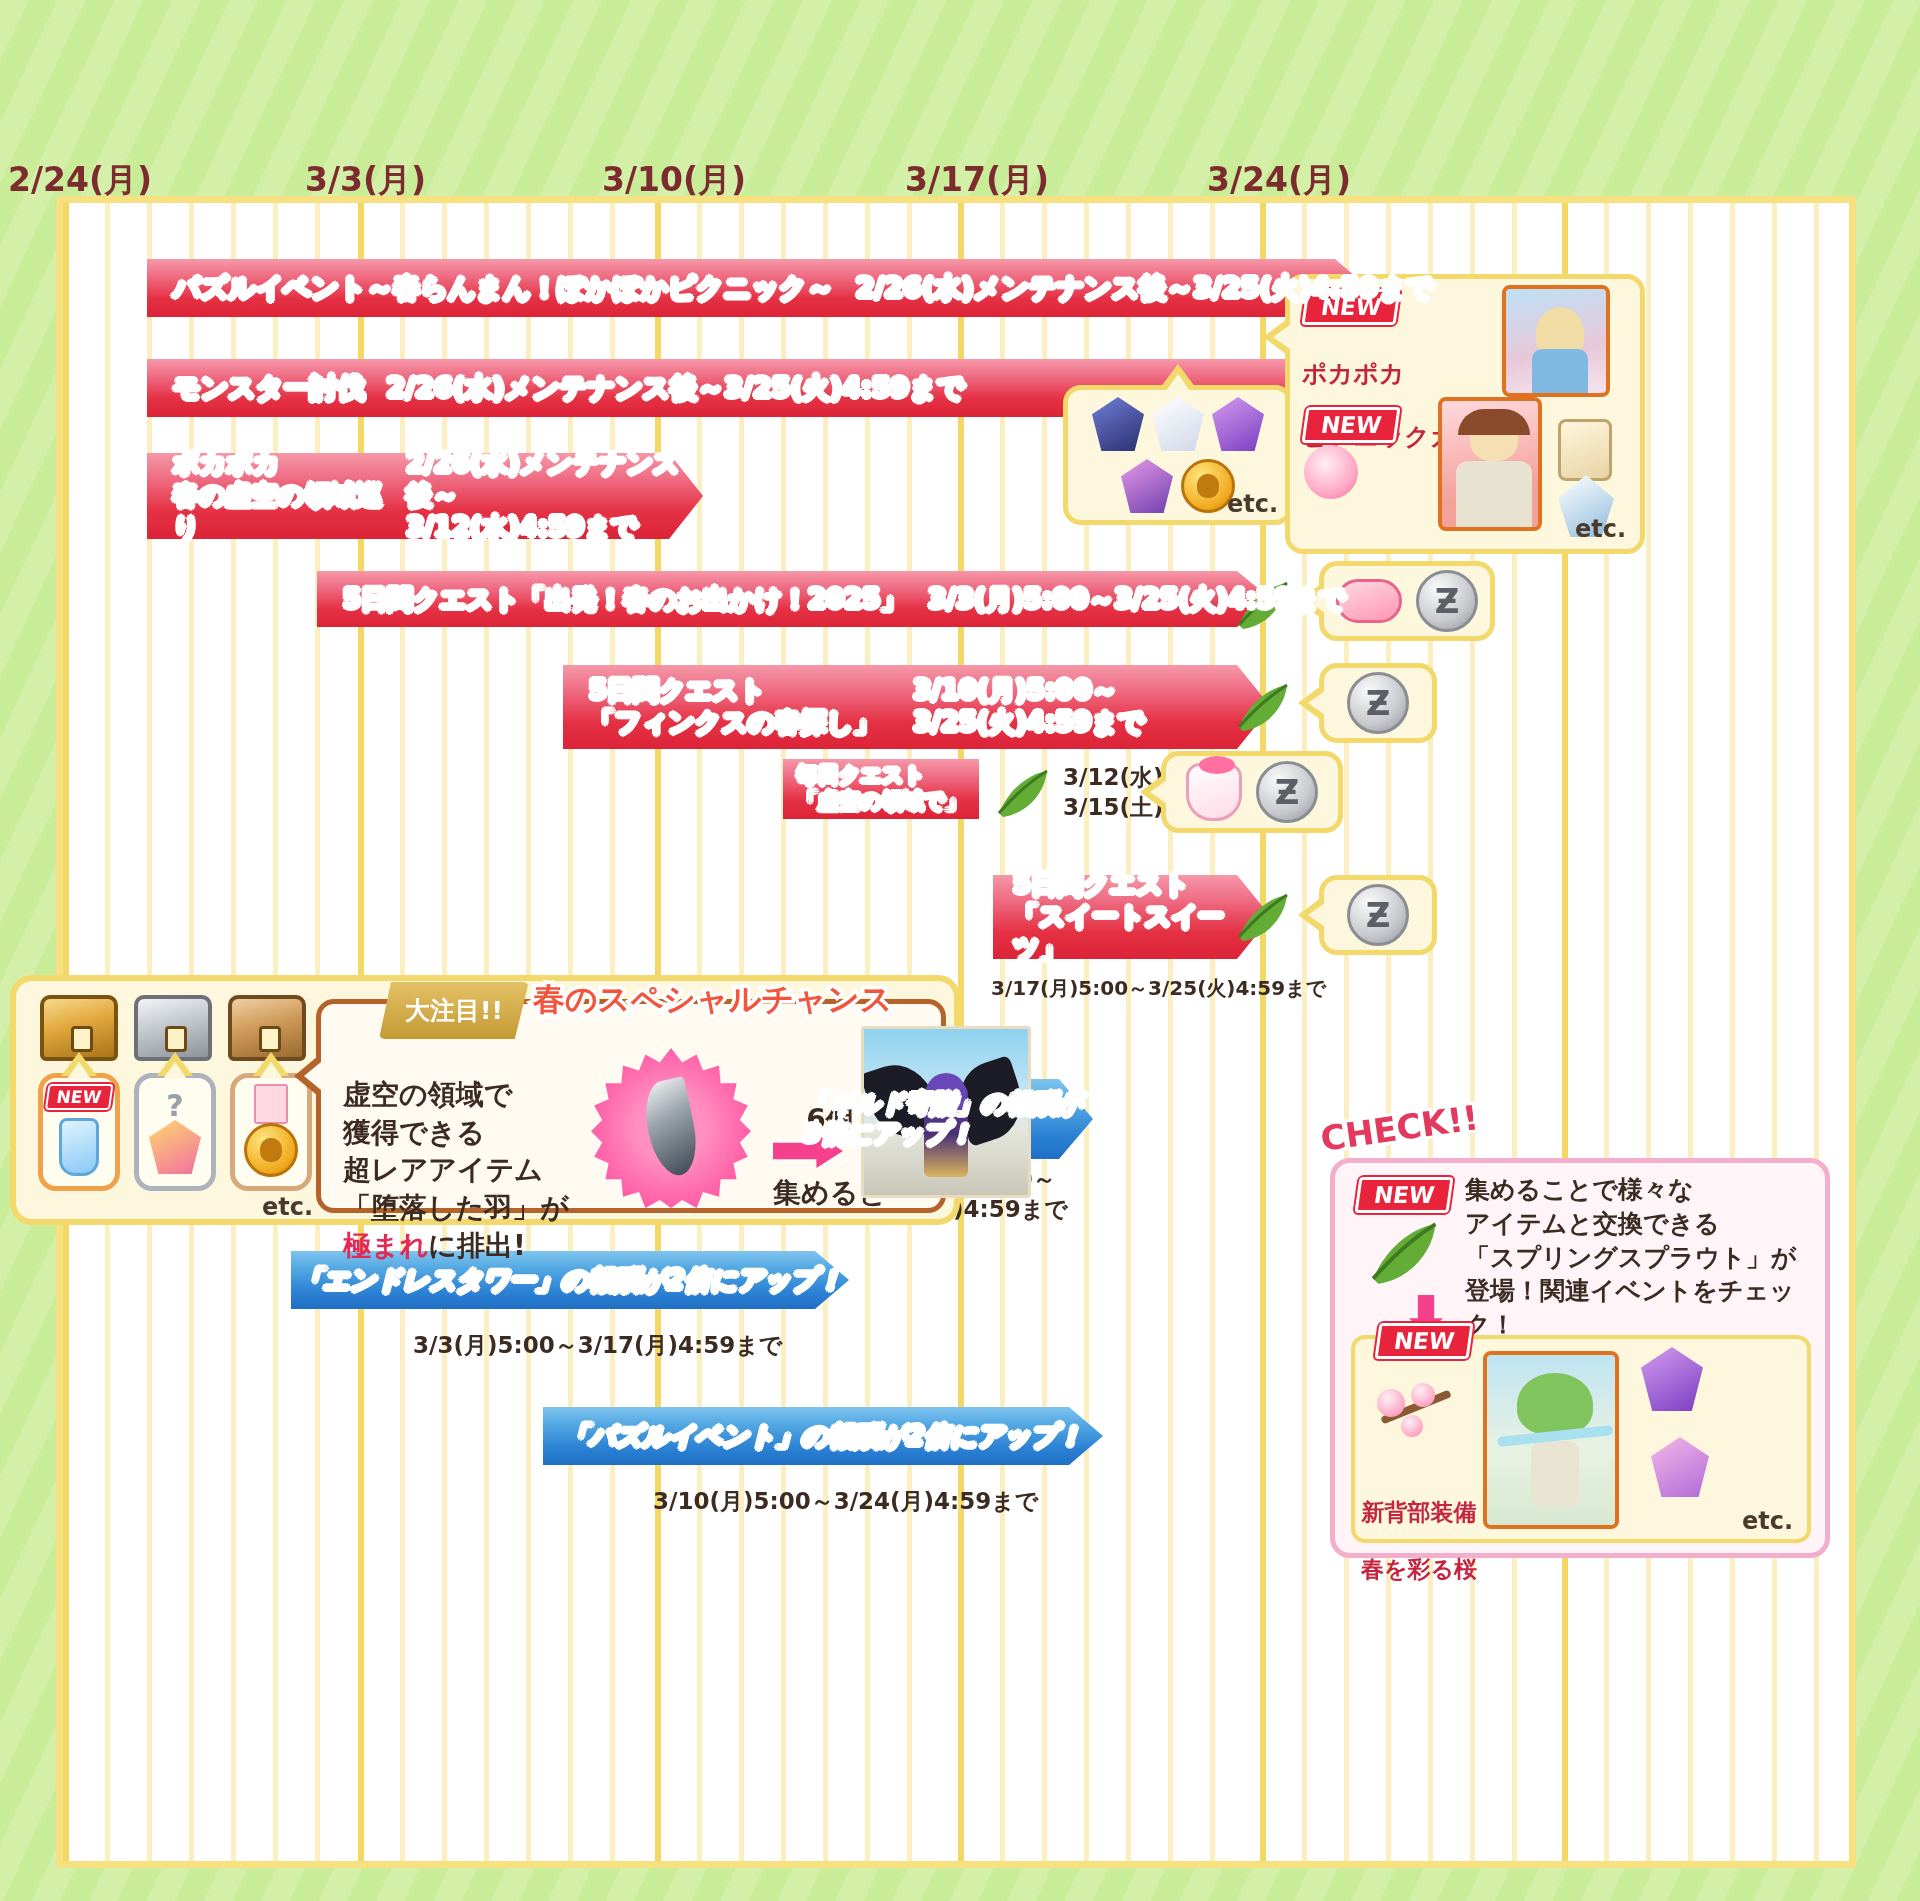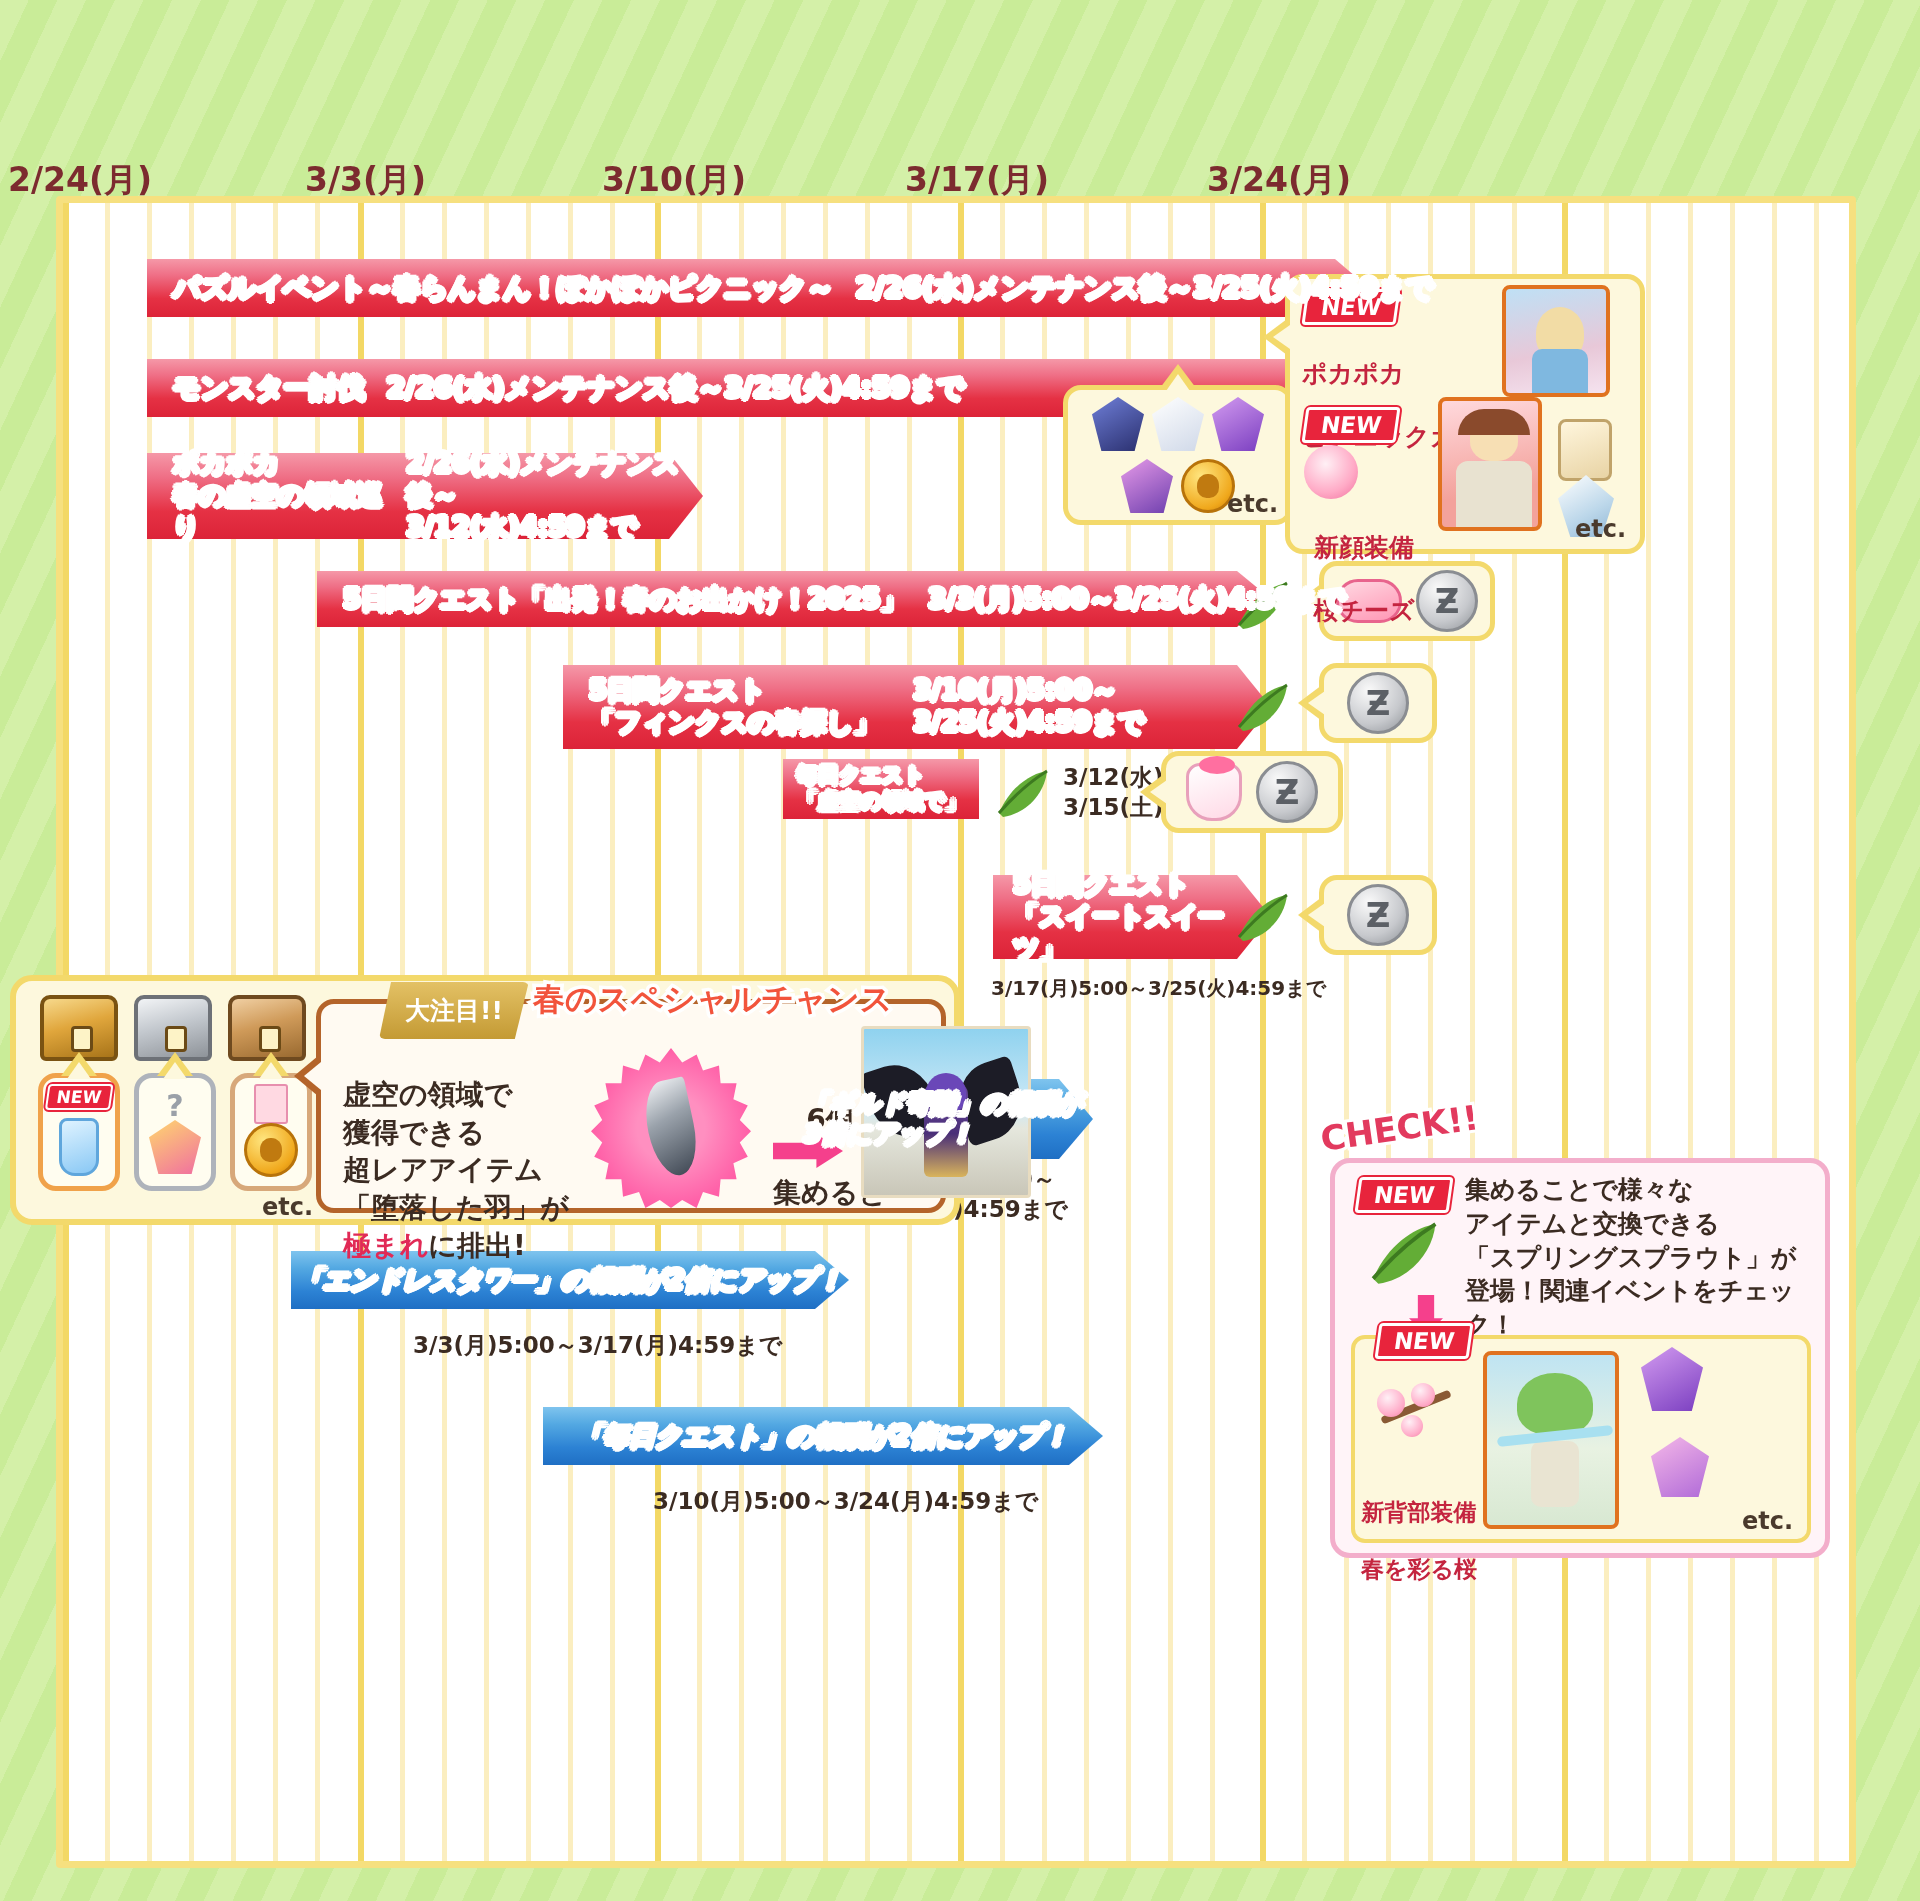--- a/index.html
+++ b/index.html
@@ -561,21 +561,21 @@
       <div class="shape"></div>
       <div class="inner" style="padding-left:0; justify-content:center;">
         <span class="ttl">「エンドレスタワー」の報酬が2倍にアップ！</span>
       </div>
     </div>
     <div class="sub-date" style="left:350px; top:1128px;">3/3(月)5:00～3/17(月)4:59まで</div>
 
     <div class="bar bar-blue arrow" style="left:480px; top:1204px; width:560px; height:58px; font-size:26px;">
       <div class="shape"></div>
       <div class="inner" style="padding-left:0; justify-content:center;">
-        <span class="ttl">「毎日クエスト」の報酬が2倍にアップ！</span>
+        <span class="ttl">「パズルイベント」の報酬が2倍にアップ！</span>
       </div>
     </div>
     <div class="sub-date" style="left:590px; top:1284px;">3/10(月)5:00～3/24(月)4:59まで</div>
   </div>
 
   <div id="right1">
     <div style="position:absolute;left:14px;top:10px;">
       <span class="newbadge">NEW</span>
     </div>
     <div class="panel-txt" style="position:absolute;left:12px;top:48px;width:190px;text-align:left;">
@@ -586,24 +586,20 @@
          background:linear-gradient(170deg,#bfe0f5,#e8c8d8 60%,#f5e3ef);">
       <div style="position:absolute;left:30px;top:18px;width:48px;height:52px;border-radius:50% 50% 40% 40%;background:#f2dca5;"></div>
       <div style="position:absolute;left:26px;top:60px;width:56px;height:50px;background:#7fb8e0;border-radius:10px 10px 0 0;"></div>
     </div>
 
     <div style="position:absolute;left:14px;top:128px;">
       <span class="newbadge">NEW</span>
     </div>
     <div style="position:absolute;left:14px;top:166px;">
       <span class="ico ico-flower"></span>
-    </div>
-    <div class="panel-txt" style="position:absolute;left:6px;top:222px;width:136px;text-align:center;">
-      <div>新顔装備</div>
-      <div>桜チーズ</div>
     </div>
     <div class="cardframe" style="position:absolute;left:148px;top:118px;width:104px;height:134px;
          background:linear-gradient(170deg,#ffd9dd,#f3a29b 70%);">
       <div style="position:absolute;left:28px;top:14px;width:48px;height:46px;border-radius:50% 50% 42% 42%;background:#f7dfb4;"></div>
       <div style="position:absolute;left:16px;top:8px;width:72px;height:26px;border-radius:40px 40px 0 0;background:#8a4a2c;"></div>
       <div style="position:absolute;left:14px;top:60px;width:76px;height:70px;background:#e8e2d0;border-radius:12px 12px 0 0;"></div>
     </div>
     <div style="position:absolute;left:268px;top:140px;">
       <span class="ico ico-scroll"></span>
     </div>

